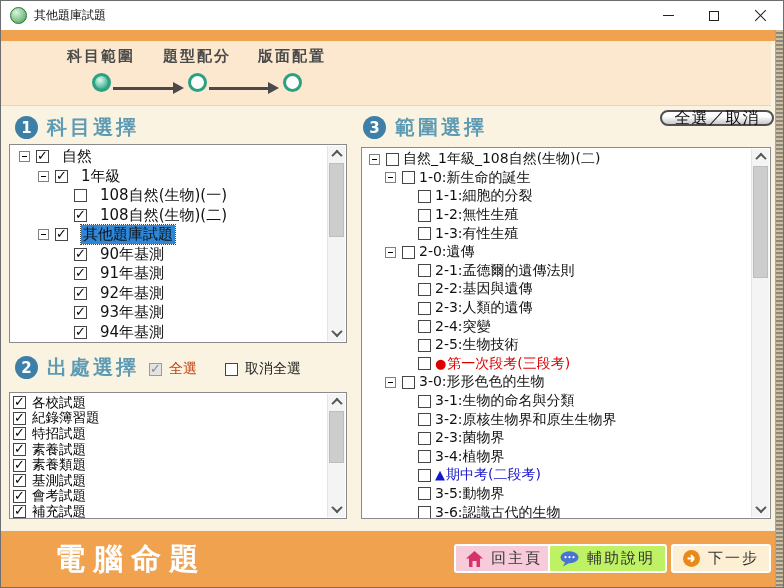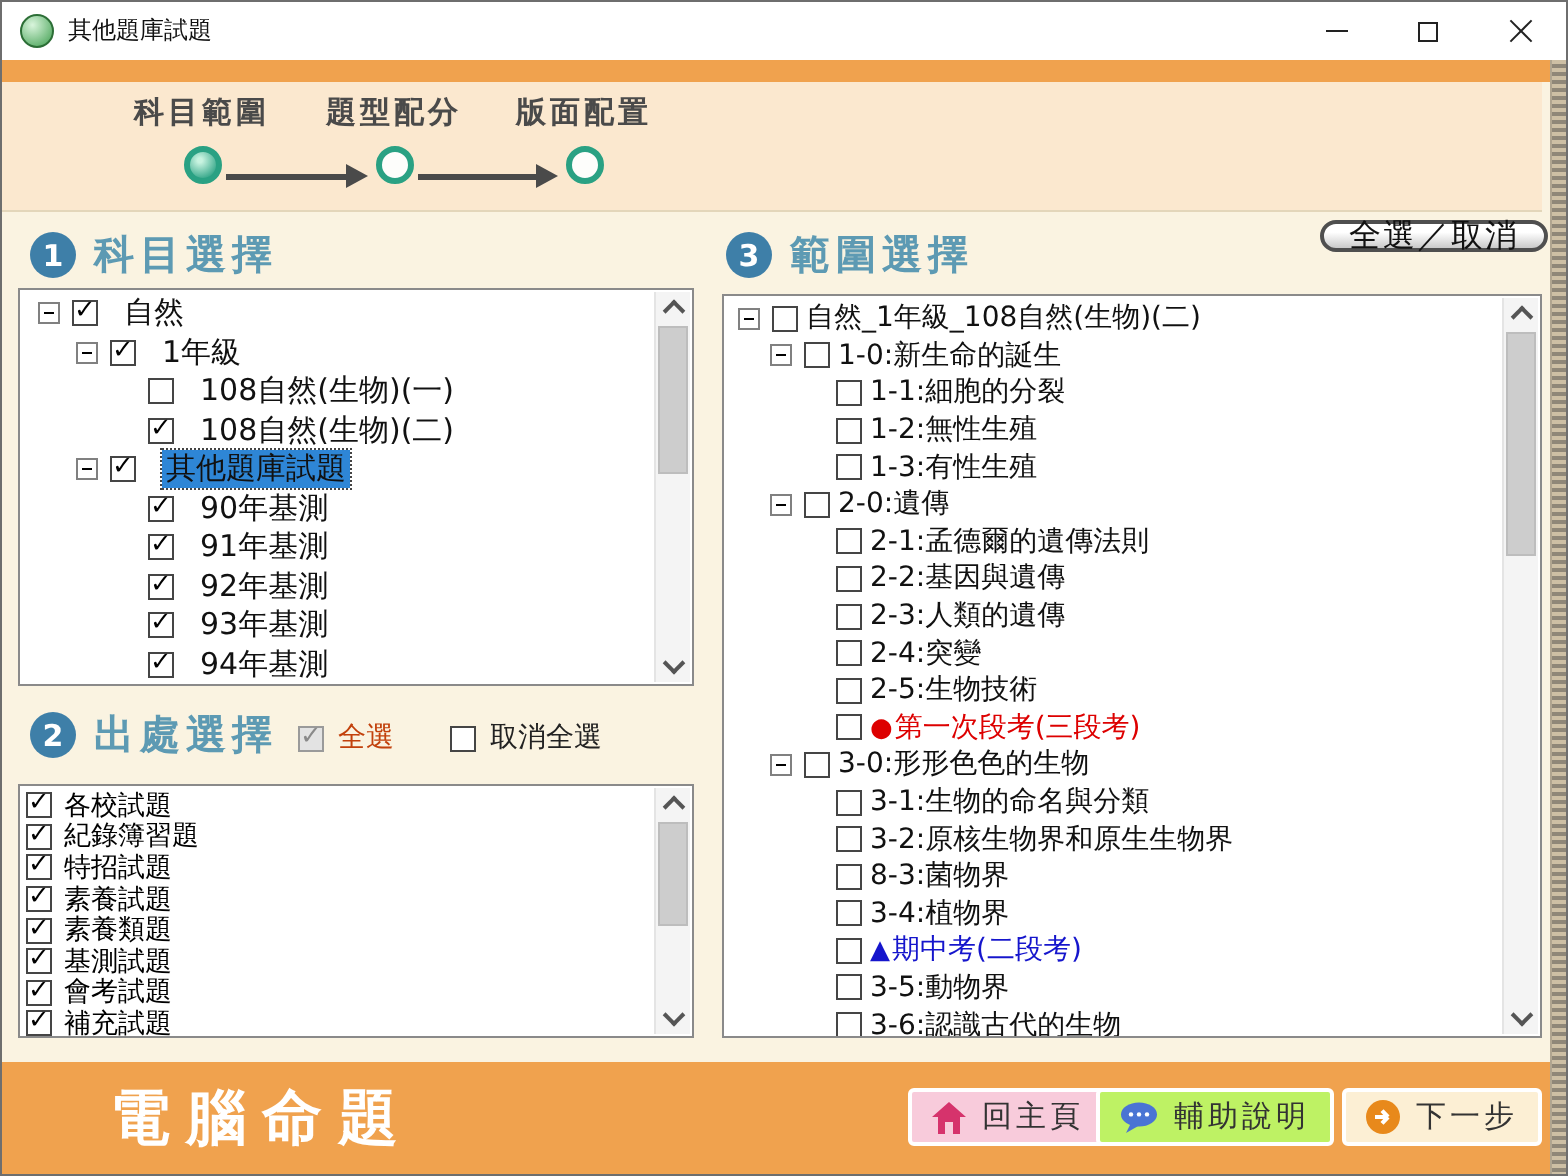--- a/index.html
+++ b/index.html
@@ -344,21 +344,21 @@
           <span class="lbl"><span>3-1:生物的命名與分類</span></span>
         </div>
         <div class="tree-row">
           <span class="indent" style="width: 53px;"></span>
           <span class="cb"></span>
           <span class="lbl"><span>3-2:原核生物界和原生生物界</span></span>
         </div>
         <div class="tree-row">
           <span class="indent" style="width: 53px;"></span>
           <span class="cb"></span>
-          <span class="lbl"><span>8-3:菌物界</span></span>
+          <span class="lbl"><span>2-3:菌物界</span></span>
         </div>
         <div class="tree-row">
           <span class="indent" style="width: 53px;"></span>
           <span class="cb"></span>
           <span class="lbl"><span>3-4:植物界</span></span>
         </div>
         <div class="tree-row">
           <span class="indent" style="width: 53px;"></span>
           <span class="cb"></span>
           <span class="lbl"><span class="bullet" style="color: rgb(21, 21, 204);">▲</span><span style="color: rgb(21, 21, 204);">期中考(二段考)</span></span>

